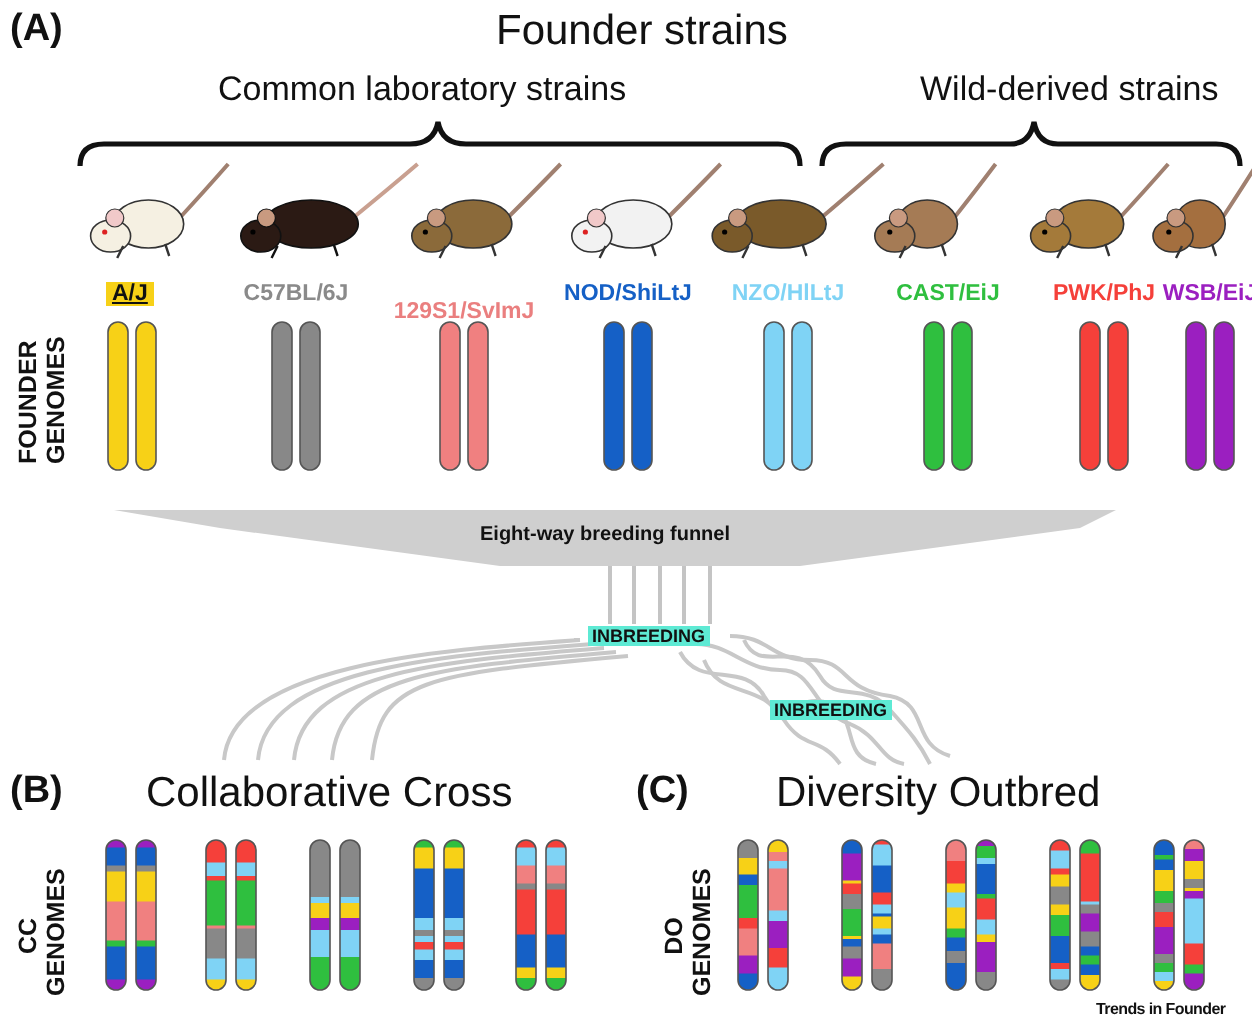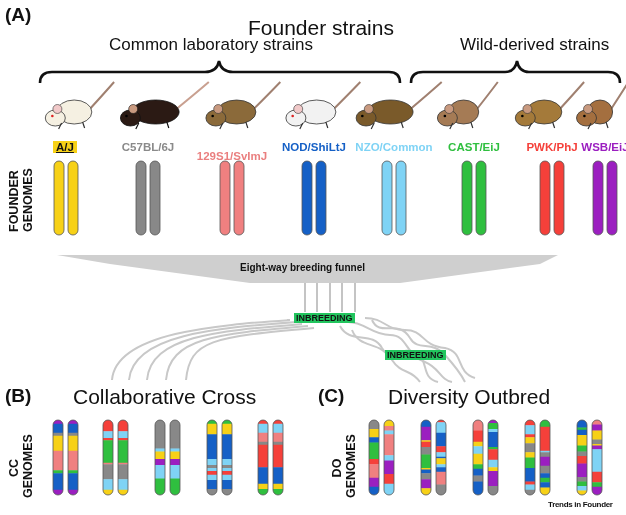--- a/index.html
+++ b/index.html
@@ -6,21 +6,21 @@
     body { width: 626px; height: 515px; position: relative; overflow: hidden;
            font-family: "Liberation Sans", sans-serif; color: #111; }
     .abs { position: absolute; }
     .panel-label { font-weight: bold; font-size: 19px; }
     .title-big { font-size: 21px; white-space: nowrap; }
     .title-mid { font-size: 17px; white-space: nowrap; }
     .strain { font-size: 11.5px; font-weight: bold; white-space: nowrap; text-align: center; }
     .strain.aj { background: #f7d117; color: #111; padding: 0 3px; }
     .vert-label { font-weight: bold; font-size: 12.5px; line-height: 14px; text-align: center;
                   transform: rotate(-90deg); transform-origin: center center; white-space: nowrap; }
-    .small-bold { font-weight: bold; font-size: 9px; white-space: nowrap; background: #22c55e; padding: 0 2px; text-align: right; }
+    .small-bold { font-weight: bold; font-size: 9px; white-space: nowrap; background: #5eead4; padding: 0 2px; text-align: right; }
     .credit { font-weight: bold; font-size: 8px; letter-spacing: -0.3px; white-space: nowrap; }
     svg { position: absolute; left: 0; top: 0; }
   </style>
 </head>
 <body>
 
 <svg id="gfx" width="626" height="515">
 
   <path fill="none" stroke="#111" stroke-width="2.6" d="M40,83 Q40,72 52,72 L205,72 Q217,72 219,61 Q221,72 233,72 L389,72 Q400,72 400,83"></path>
   <path fill="none" stroke="#111" stroke-width="2.6" d="M411,83 Q411,72 423,72 L505,72 Q515,72 517,61 Q519,72 529,72 L608,72 Q620,72 620,83"></path>
@@ -678,30 +678,30 @@
           <rect x="592" y="471.75" width="10" height="10.900000000000002" fill="#f5403a"></rect>
           <rect x="592" y="482.25" width="10" height="4.9" fill="#2fbf3f"></rect>
           <rect x="592" y="486.75" width="10" height="8.65" fill="#9b1fc0"></rect>
         </g>
         <rect x="592" y="420" width="10" height="75" rx="5" ry="5" fill="none" stroke="#555" stroke-width="0.8"></rect>
       </g>
     </g>
 </svg>
 
 <div class="abs panel-label" style="left:5px;top:4px;">(A)</div>
-<div class="abs title-big" style="left:248px;top:16px;">Founder strains</div>
+<div class="abs title-big" style="left:248px;top:4px;">Founder strains</div>
 <div class="abs title-mid" style="left:109px;top:35px;">Common laboratory strains</div>
 <div class="abs title-mid" style="left:460px;top:35px;">Wild-derived strains</div>
 
 <div id="strain-labels">
     <div class="abs strain aj" style="top: 141px; width: auto; left: 53px;"><span style="color: rgb(17, 17, 17); text-decoration: underline;">A/J</span></div>
     <div class="abs strain" style="top: 141px; width: 90px; left: 103px;"><span style="color: rgb(138, 138, 138);">C57BL/6J</span></div>
     <div class="abs strain" style="top: 150px; width: 90px; left: 187px;"><span style="color: rgb(234, 127, 127);">129S1/SvImJ</span></div>
     <div class="abs strain" style="top: 141px; width: 90px; left: 269px;"><span style="color: rgb(21, 96, 198);">NOD/ShiLtJ</span></div>
-    <div class="abs strain" style="top: 141px; width: 90px; left: 349px;"><span style="color: rgb(127, 211, 245);">NZO/Common</span></div>
+    <div class="abs strain" style="top: 141px; width: 90px; left: 349px;"><span style="color: rgb(127, 211, 245);">NZO/HlLtJ</span></div>
     <div class="abs strain" style="top: 141px; width: 90px; left: 429px;"><span style="color: rgb(47, 191, 63);">CAST/EiJ</span></div>
     <div class="abs strain" style="top: 141px; width: 90px; left: 507px;"><span style="color: rgb(245, 64, 58);">PWK/PhJ</span></div>
     <div class="abs strain" style="top: 141px; width: 90px; left: 560px;"><span style="color: rgb(155, 31, 192);">WSB/EiJ</span></div>
   </div>
 
 <div class="abs" style="left:-5px;top:166px;width:52px;height:60px;">
   <div class="vert-label" style="width:60px;margin-left:-4px;margin-top:22px;">
     <div>FOUNDER</div>
     <div>GENOMES</div>
   </div>

